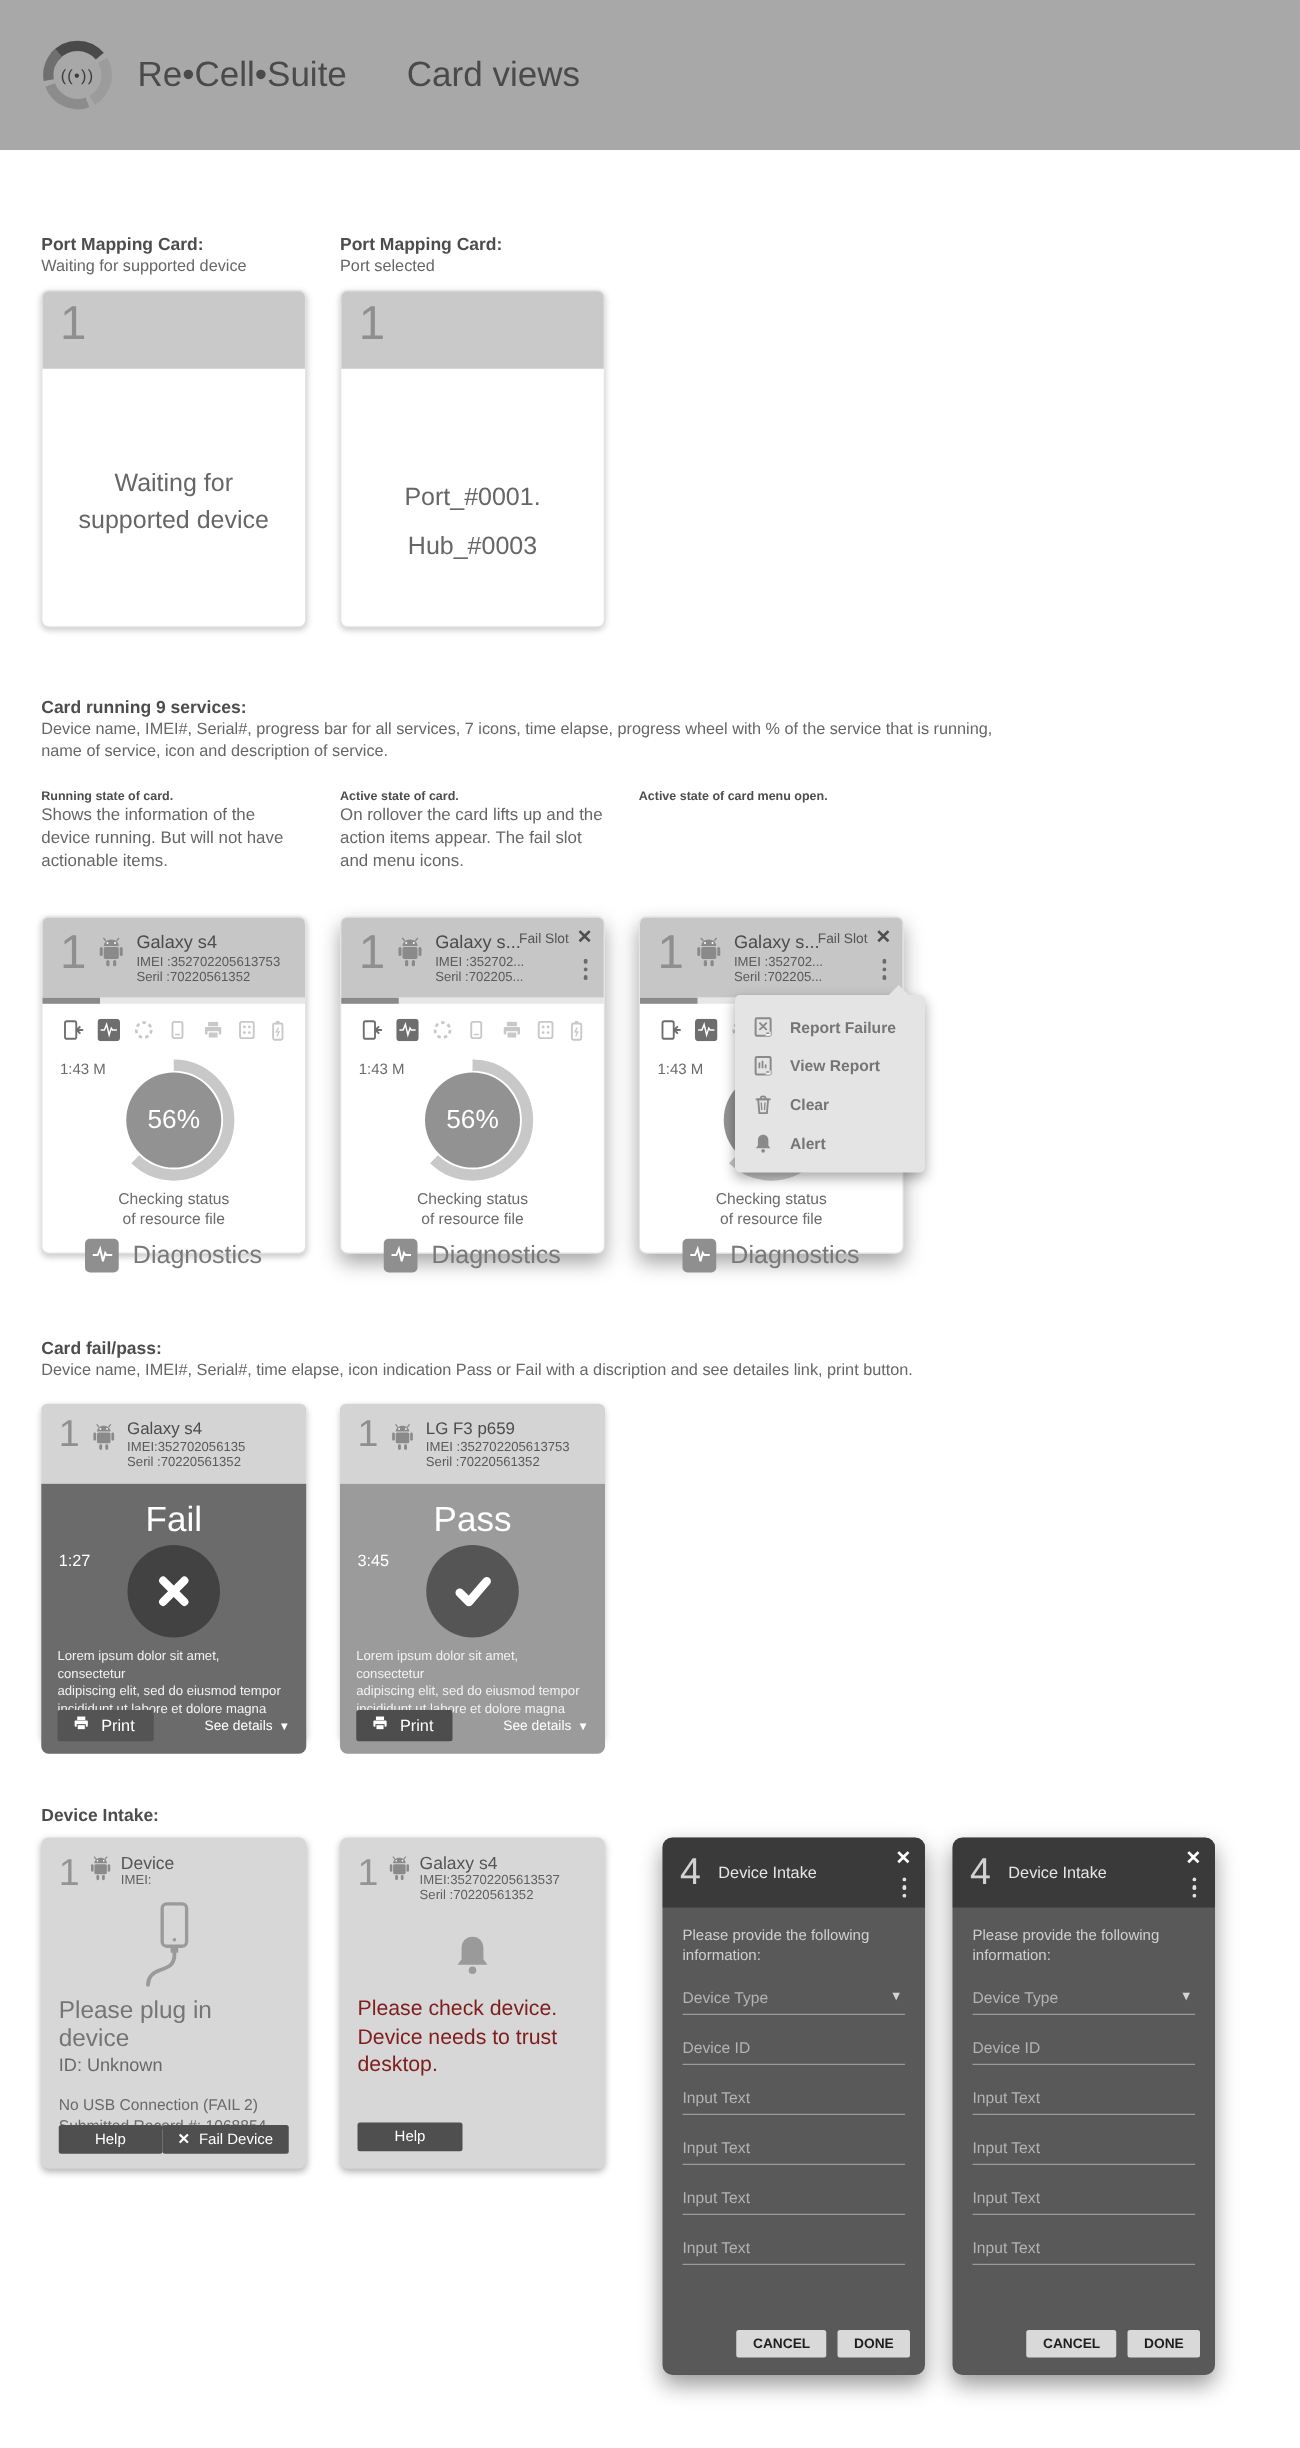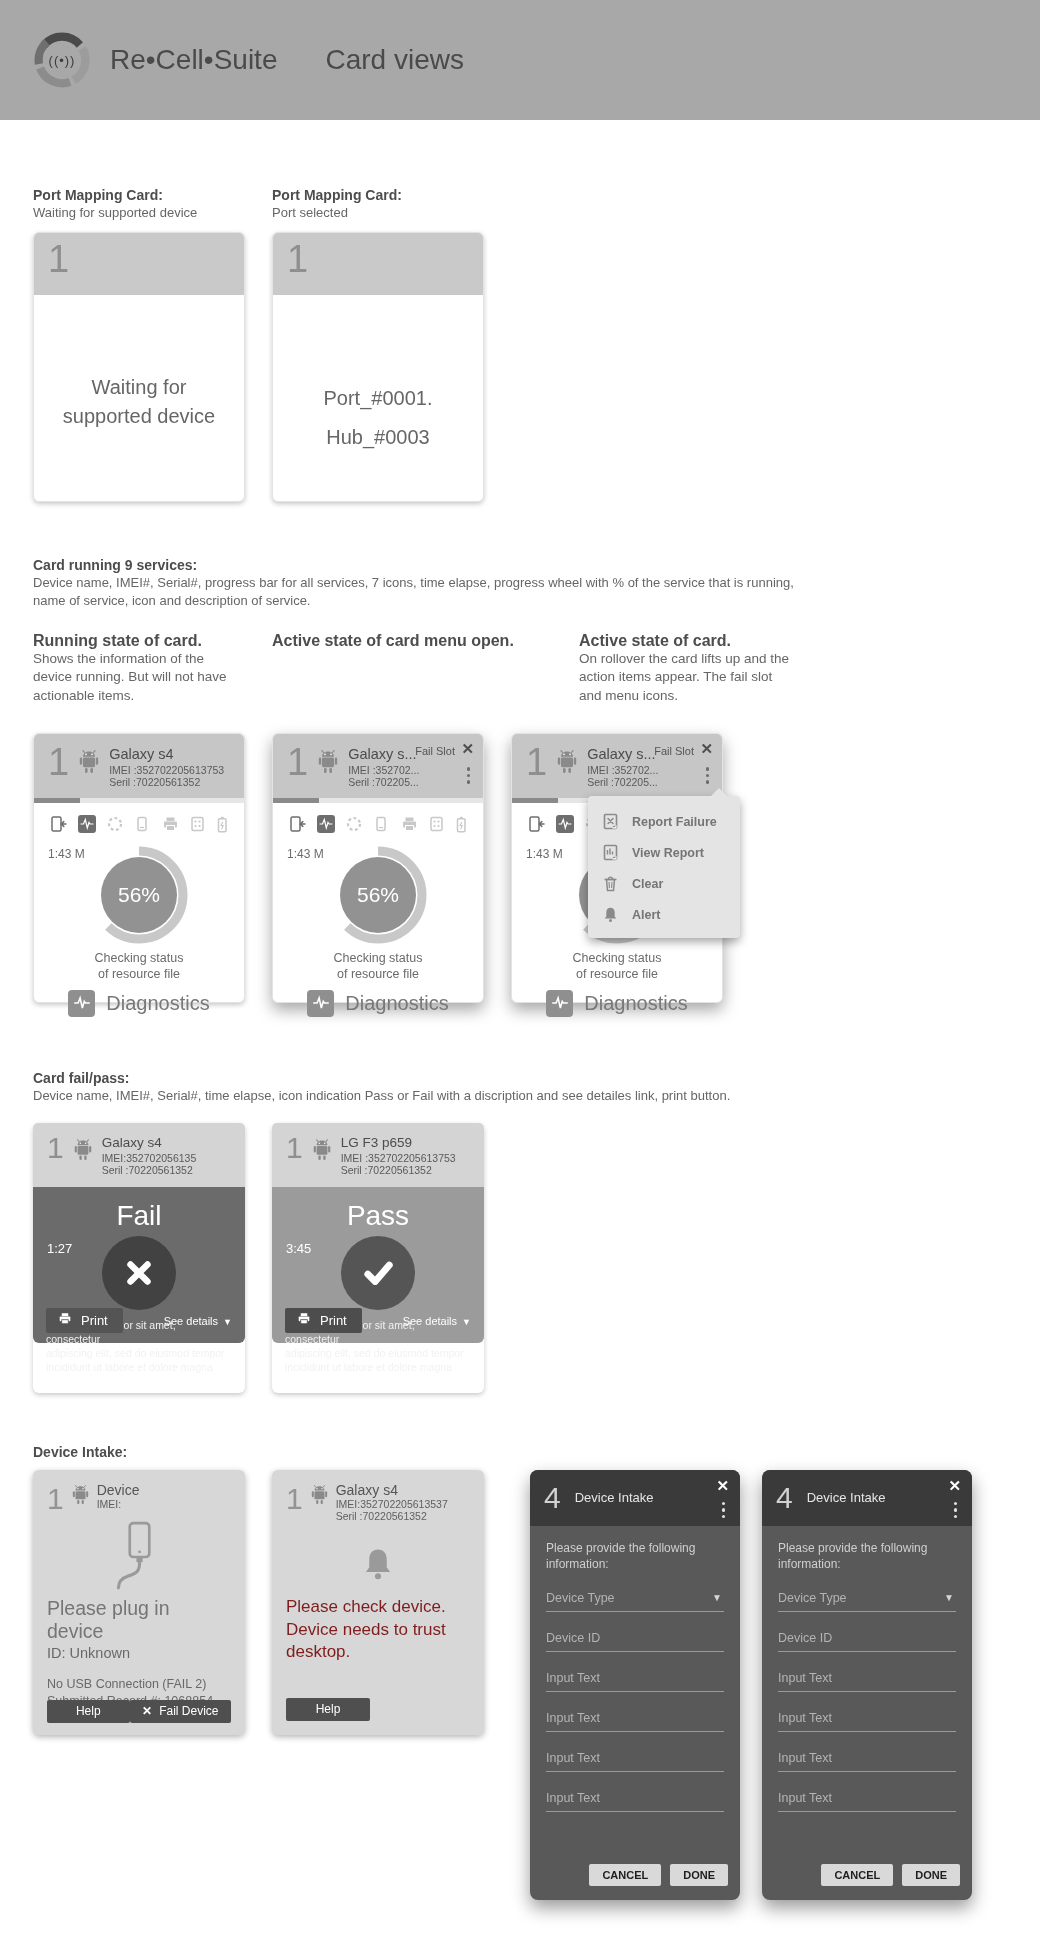--- a/index.html
+++ b/index.html
@@ -46,21 +46,21 @@
   .port-msg { margin-top:78px; text-align:center; font-size:20px; color:#666; line-height:1.45; }
   .port-line { text-align:center; font-size:20px; color:#666; }
   .port-line + .port-line { margin-top:16px; }
   .port-msg2 { margin-top:92px; }
 
   
   .svc-head { margin-top:54px; }
   .svc-columns { display:flex; gap:27px; margin-top:22px; min-height:96px; }
   .svc-columns .col { width:212px; }
   .svc-columns .col3 { width:280px; }
-  .col-title { font-weight:bold; font-size:16px; color:#4d4d4d; }
+  .col-title { font-weight:bold; font-size:10px; color:#4d4d4d; }
   .col-desc { font-size:13.5px; color:#666; line-height:1.35; white-space:pre-line; }
 
   .svc-cards { display:flex; gap:27px; margin-top:5px; }
   .svc-card { height:270px; }
   .progress-track { height:5px; background:#e6e6e6; }
   .progress-fill { width:22%; height:100%; background:#8a8a8a; }
   .icon-row { display:flex; justify-content:space-between; align-items:center; padding:12px 16px 4px 16px; }
   .elapsed { font-size:12px; color:#6b6b6b; margin:6px 0 0 14px; }
   .wheel-wrap { display:flex; justify-content:center; margin-top:-16px; }
   .wheel { position:relative; width:100px; height:100px; }
@@ -77,21 +77,21 @@
   .menu-notch { position:absolute; top:-8px; right:13px; width:0; height:0;
                 border-left:8px solid transparent; border-right:8px solid transparent; border-bottom:8px solid #e4e4e4; }
   .menu-item { display:flex; align-items:center; gap:13px; padding:7px 6px 7px 13px; font-size:12.5px; color:#757575; cursor:pointer;font-weight:bold; }
   .menu-item .mi { width:18px; display:flex; justify-content:center; }
 
   
   .fp-head { margin-top:66px; }
   .fp-cards { display:flex; gap:27px; margin-top:18px; }
   .fp-card { height:270px; border:none; }
   .fp-chead { background:#d4d4d4; min-height:64px; }
-  .fp-body { height:156px; border-radius:0 0 6px 6px; position:relative; padding-top:13px; }
+  .fp-body { height:216px; border-radius:0 0 6px 6px; position:relative; padding-top:13px; }
   .fail-bg { background:#6b6b6b; }
   .pass-bg { background:#9b9b9b; }
   .fp-result { text-align:center; font-size:28px; color:#fff; }
   .fp-time { position:absolute; left:14px; top:54px; font-size:13px; color:#fff; }
   .fp-circle { width:74px; height:74px; border-radius:50%; margin:4px auto 0 auto; display:flex; align-items:center; justify-content:center; }
   .fail-circle { background:#424242; }
   .pass-circle { background:#555; }
   .fp-lorem { font-size:10.5px; line-height:1.32; color:#f2f2f2; padding:9px 13px 0 13px; white-space:pre-line; }
   .fp-footer { position:absolute; left:13px; right:13px; bottom:10px; display:flex; justify-content:space-between; align-items:center; }
   .print-btn { display:flex; align-items:center; gap:9px; background:#545454; color:#fff; font-size:13px;
@@ -198,28 +198,28 @@
 name of service, icon and description of service.</div>
   </div>
 
   <div class="svc-columns">
     <div class="col">
       <div class="col-title">Running state of card.</div>
       <div class="col-desc">Shows the information of the
 device running. But will not have
 actionable items.</div>
     </div>
-    <div class="col col3">
-      <div class="col-title">Active state of card menu open.</div>
-    </div>
     <div class="col">
       <div class="col-title">Active state of card.</div>
       <div class="col-desc">On rollover the card lifts up and the
 action items appear. The fail slot
 and menu icons.</div>
+    </div>
+    <div class="col col3">
+      <div class="col-title">Active state of card menu open.</div>
     </div>
   </div>
 
   <div class="svc-cards">
 
     <div class="card svc-card">
       <div class="card-head">
         <span class="slot-num">1</span>
         <span class="head-android">
           <svg width="20" height="24" viewBox="0 0 20 24">

